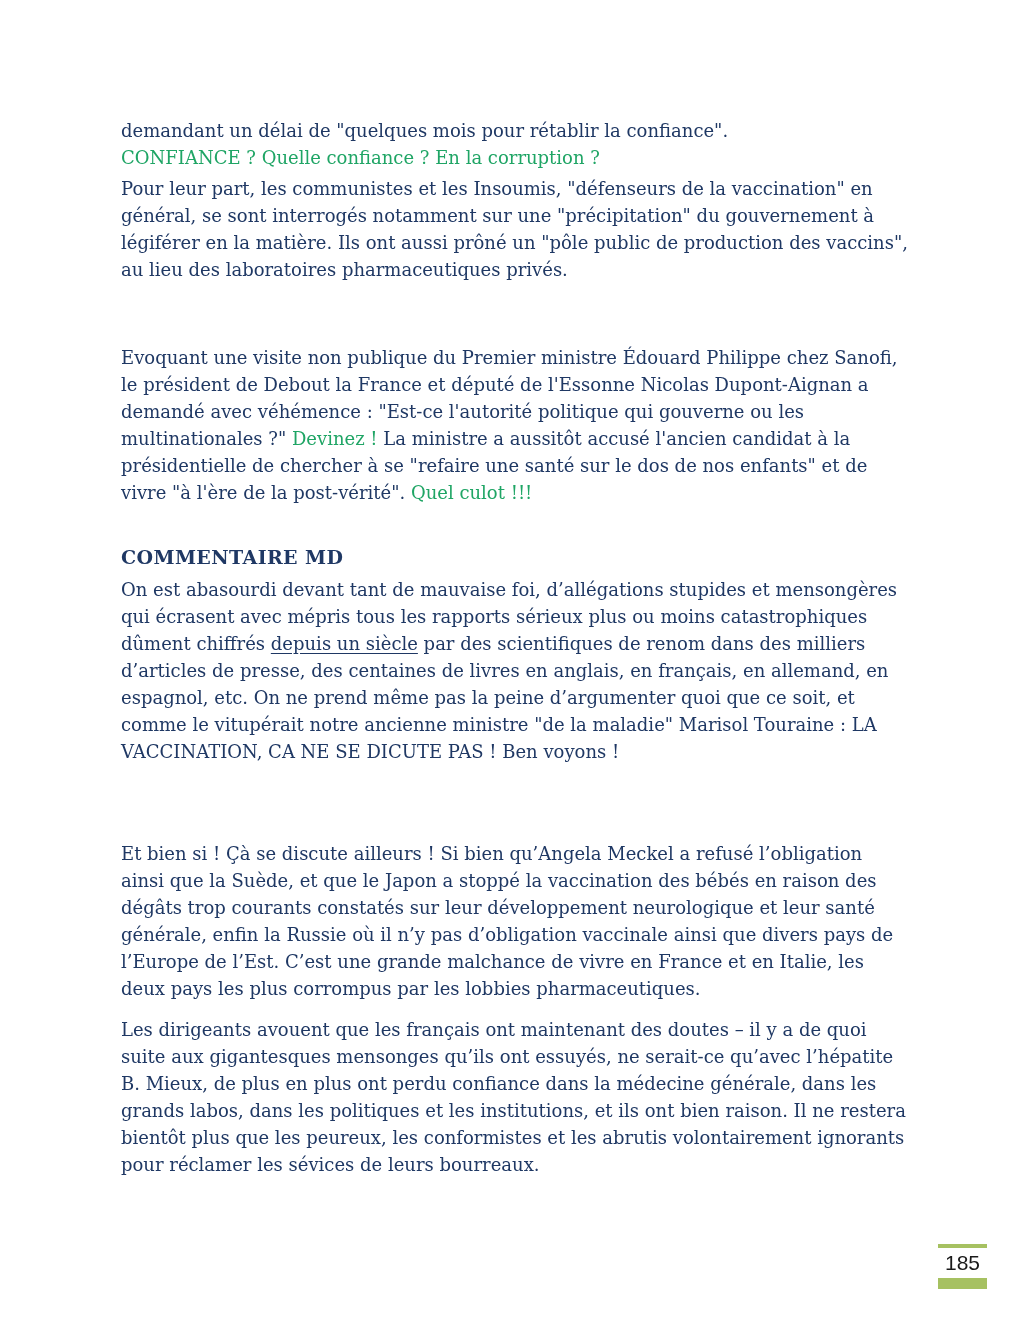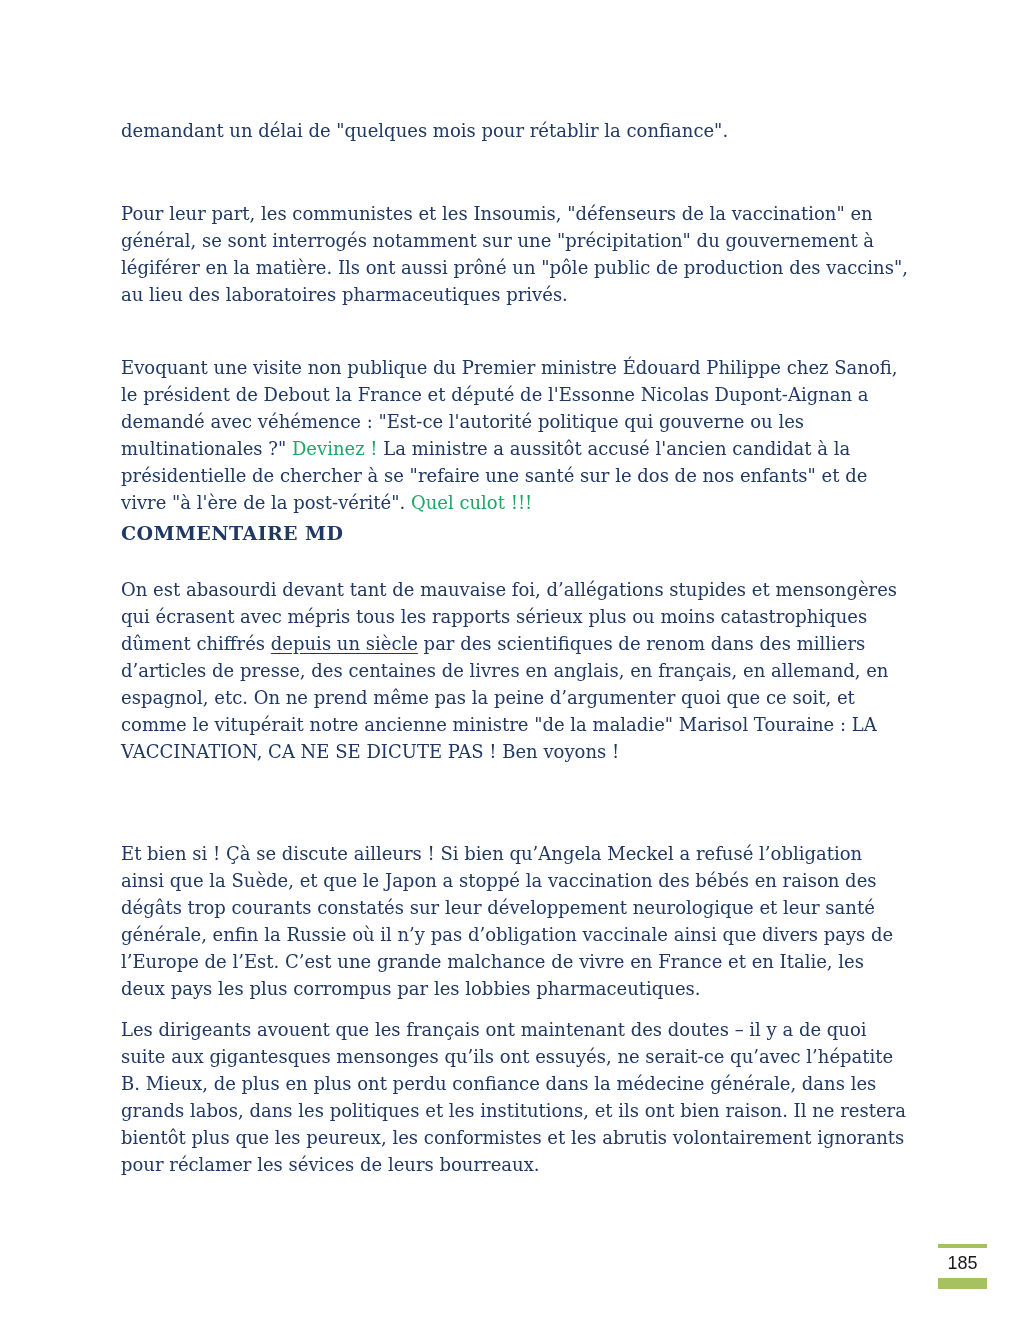--- a/index.html
+++ b/index.html
@@ -48,51 +48,52 @@
     left: 938px;
     top: 1244px;
     width: 49px;
   }
   .rule-top {
     height: 4px;
     background: var(--marker, #a6c161);
   }
   .num {
     font-family: "Liberation Sans", sans-serif;
-    font-size: 18px;
+    font-size: 21px;
     line-height: 26px;
     padding-top: 2px;
     text-align: center;
     color: var(--number, #1a1a1a);
   }
   .rule-bottom {
     height: 11px;
     margin-top: 2px;
     background: var(--marker, #a6c161);
   }
 </style>
 </head>
 <body>
 
 <div class="page">
   <div class="content">
 
     <p class="para" style="top:117px">
       <span class="seg">demandant un délai de "quelques mois pour rétablir la confiance".</span><br>
+      <span class="g">CONFIANCE ? Quelle confiance ? En la corruption ?</span>
     </p>
 
-    <p class="para" style="top:200px">
+    <p class="para" style="top:175px">
       <span class="seg">Pour leur part, les communistes et les Insoumis, "défenseurs de la vaccination" en général, se sont interrogés notamment sur une "précipitation" du gouvernement à légiférer en la matière. Ils ont aussi prôné un "pôle public de production des vaccins", au lieu des laboratoires pharmaceutiques privés.</span><br>
     </p>
 
-    <p class="para" style="top:354px">
+    <p class="para" style="top:344px">
       <span class="seg">Evoquant une visite non publique du Premier ministre Édouard Philippe chez Sanofi, le président de Debout la France et député de l'Essonne Nicolas Dupont-Aignan a demandé avec véhémence : "Est-ce l'autorité politique qui gouverne ou les multinationales ?" </span><span class="g">Devinez !</span><span class="seg"> La ministre a aussitôt accusé l'ancien candidat à la présidentielle de chercher à se "refaire une santé sur le dos de nos enfants" et de vivre "à l'ère de la post-vérité". </span><span class="g">Quel culot !!!</span>
     </p>
 
-    <h2 class="heading" style="top:520px">COMMENTAIRE MD</h2>
+    <h2 class="heading" style="top:544px">COMMENTAIRE MD</h2>
 
     <p class="para italic" style="top:576px">
       <span>On est abasourdi devant tant de mauvaise foi, d’allégations stupides et mensongères qui écrasent avec mépris tous les rapports sérieux plus ou moins catastrophiques dûment chiffrés </span><span class="u">depuis un siècle</span><span> par des scientifiques de renom dans des milliers d’articles de presse, des centaines de livres en anglais, en français, en allemand, en espagnol, etc. On ne prend même pas la peine d’argumenter quoi que ce soit, et comme le vitupérait notre ancienne ministre "de la maladie" Marisol Touraine : LA VACCINATION, CA NE SE DICUTE PAS ! Ben voyons !</span>
     </p>
 
     <p class="para italic" style="top:840px">Et bien si ! Çà se discute ailleurs ! Si bien qu’Angela Meckel a refusé l’obligation ainsi que la Suède, et que le Japon a stoppé la vaccination des bébés en raison des dégâts trop courants constatés sur leur développement neurologique et leur santé générale, enfin la Russie où il n’y pas d’obligation vaccinale ainsi que divers pays de l’Europe de l’Est. C’est une grande malchance de vivre en France et en Italie, les deux pays les plus corrompus par les lobbies pharmaceutiques.</p>
 
     <p class="para italic" style="top:1016px">Les dirigeants avouent que les français ont maintenant des doutes – il y a de quoi suite aux gigantesques mensonges qu’ils ont essuyés, ne serait-ce qu’avec l’hépatite B. Mieux, de plus en plus ont perdu confiance dans la médecine générale, dans les grands labos, dans les politiques et les institutions, et ils ont bien raison. Il ne restera bientôt plus que les peureux, les conformistes et les abrutis volontairement ignorants pour réclamer les sévices de leurs bourreaux.</p>
 
   </div>

